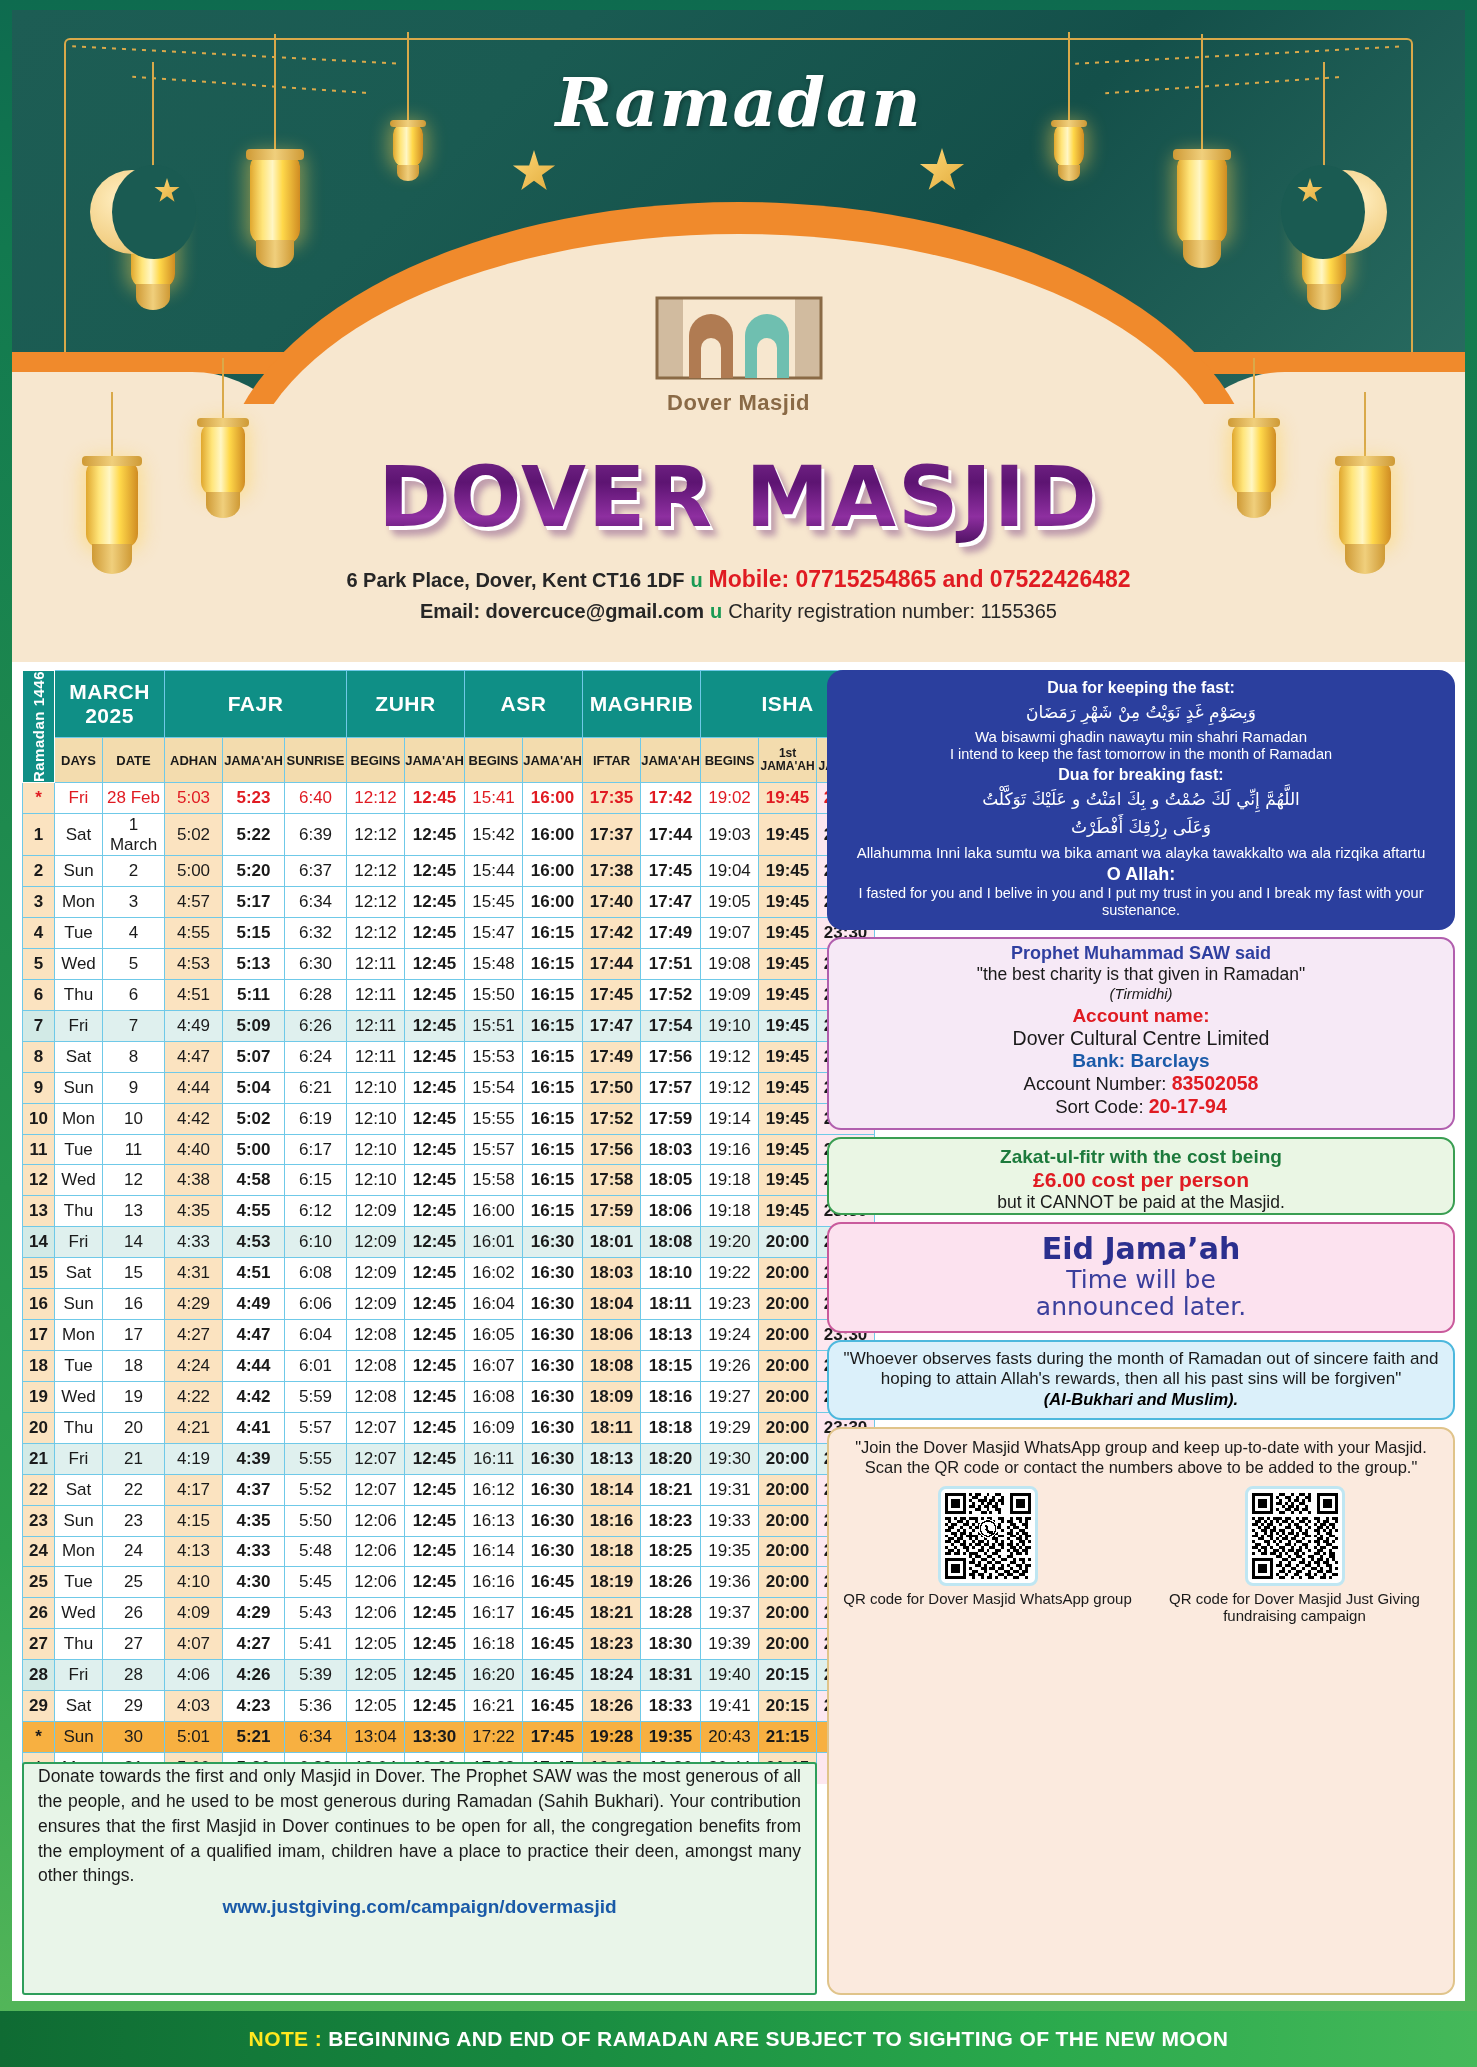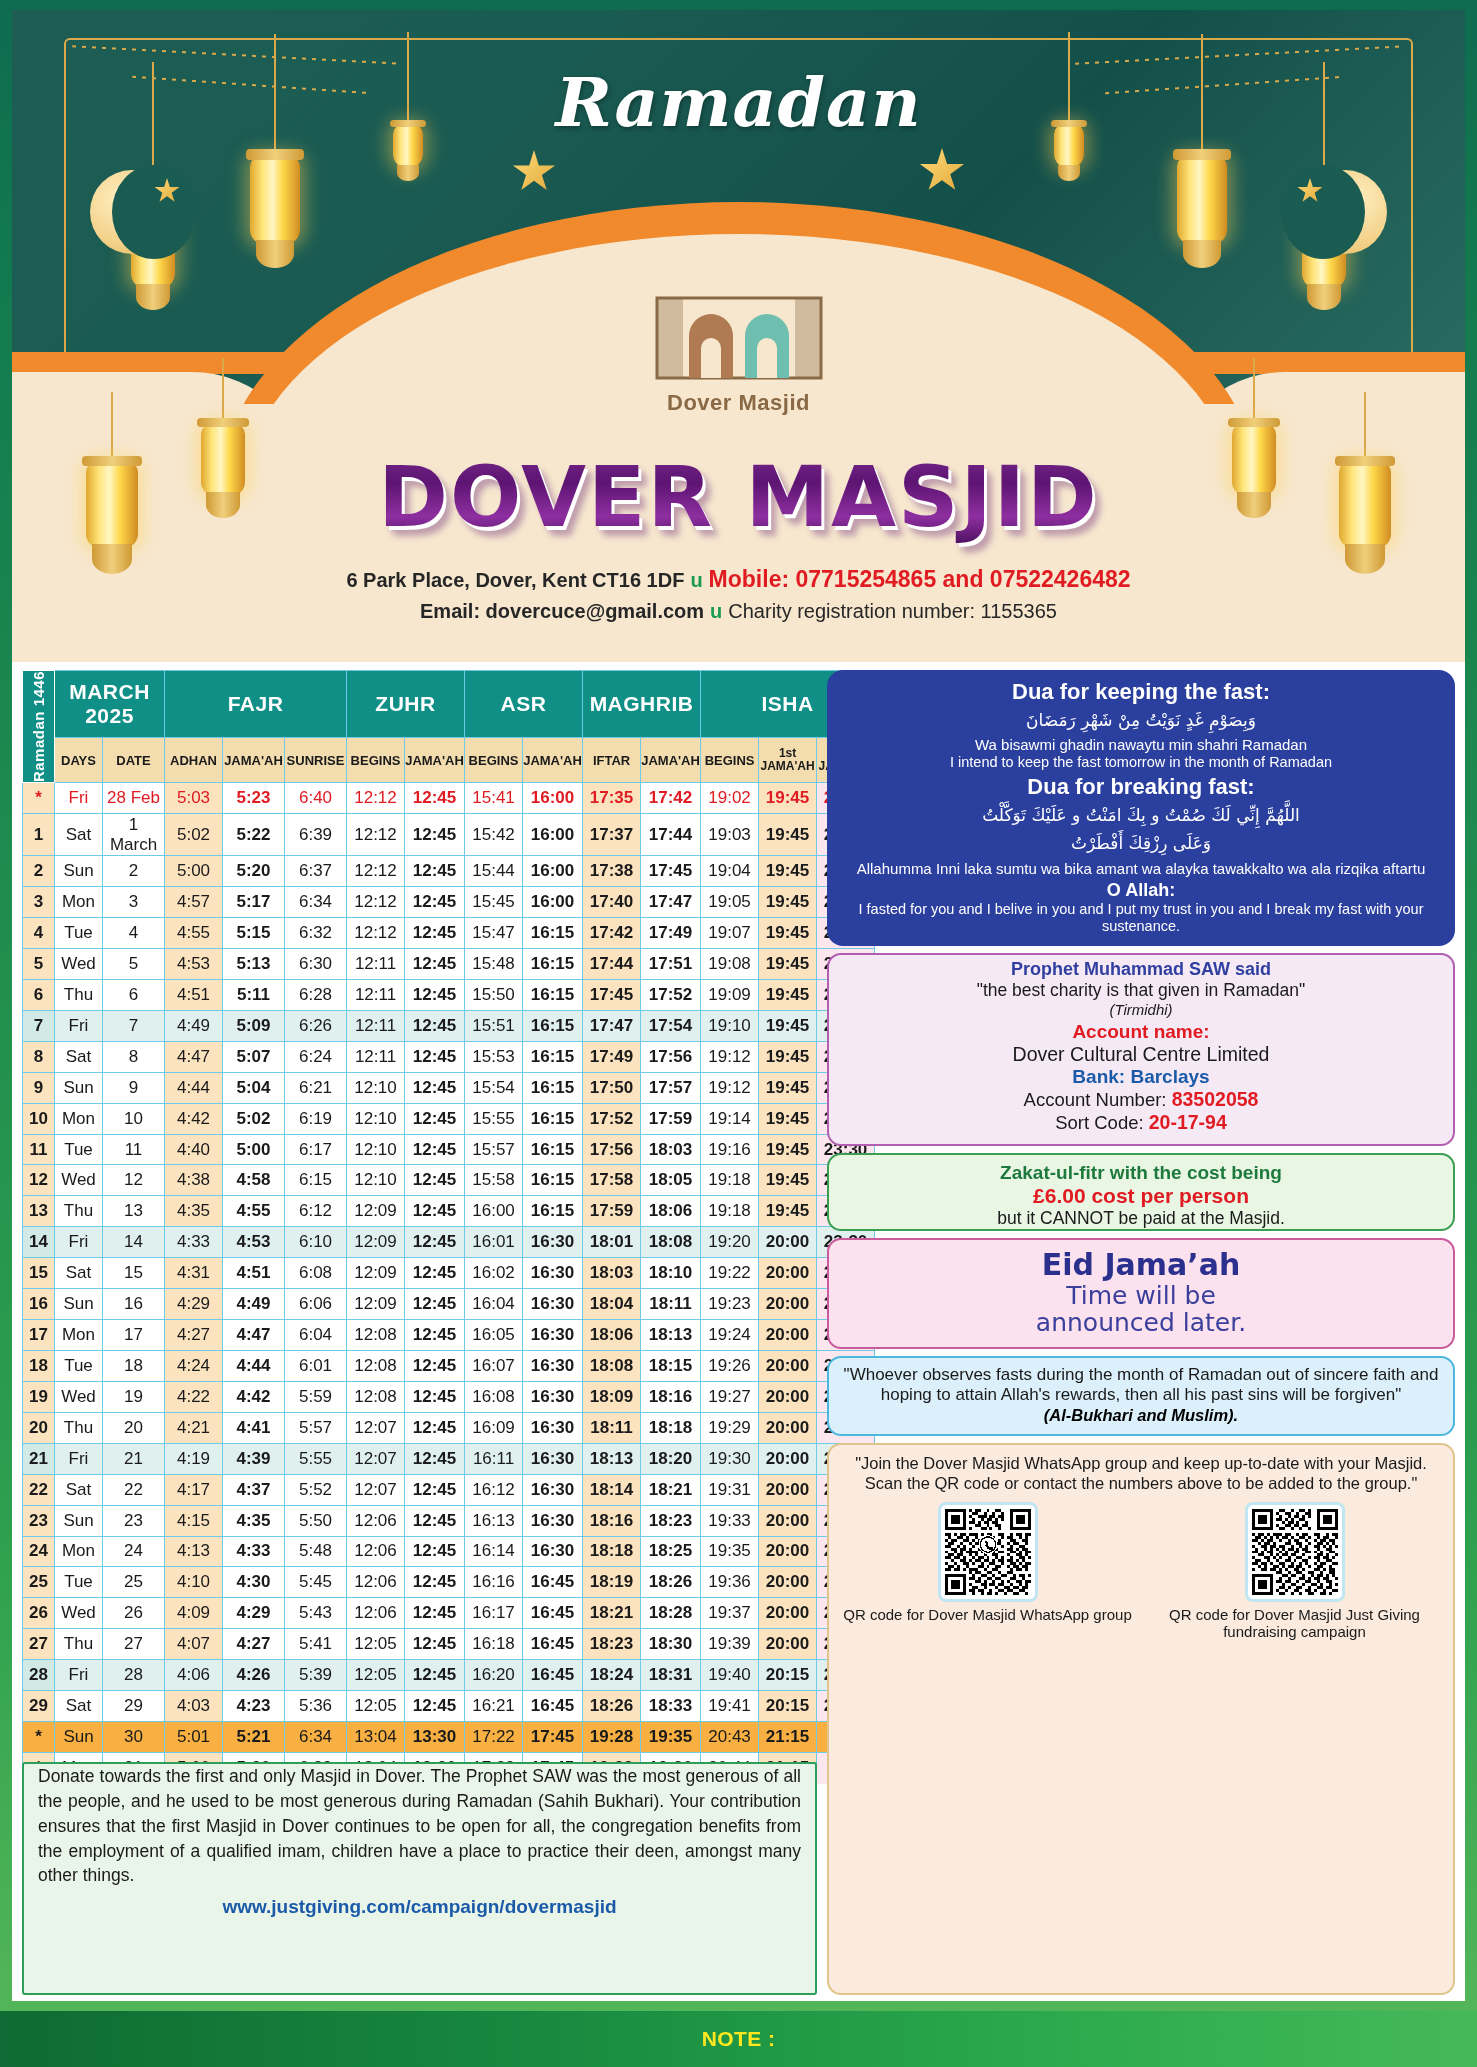--- a/index.html
+++ b/index.html
@@ -199,21 +199,21 @@
   .donate .url {
     text-align:center; margin-top:8px; color:#1a5aa8; font-weight:800; font-size:19px;
   }
 
   
   .panel { border-radius:14px; padding:8px 10px; }
   .p-dua {
     background:#2b3f9e; color:#ffffff; text-align:center;
     border-radius:16px; padding:9px 10px 10px;
   }
-  .p-dua .h { font-size:22px; font-weight:800; }
+  .p-dua .h { font-size:16px; font-weight:800; }
   .p-dua .ar { font-size:17px; direction:rtl; margin:3px 0 2px; font-family:"DejaVu Sans", sans-serif; line-height:1.5;}
   .p-dua .tr { font-size:15px; line-height:1.2; }
   .p-dua .en { font-size:14.5px; line-height:1.2;}
   .p-dua .oa { font-size:18px; font-weight:800; margin-top:2px;}
 
   .p-bank {
     background:#f6e9f6; border:2px solid #b15fae; text-align:center; padding:4px 8px 10px;
   }
   .p-bank .q1 { color:#2f3fa0; font-weight:800; font-size:18px;}
   .p-bank .q2 { color:#1a1a1a; font-size:17.5px;}
@@ -1513,15 +1513,16 @@
             <div class="qr-cap">QR code for Dover Masjid Just Giving fundraising campaign</div>
           </div>
         </div>
       </div>
 
     </div>
   </div>
 
   <div class="footer">
     <span class="nt">NOTE :</span>
+    <span class="tx">BEGINNING AND END OF RAMADAN ARE SUBJECT TO SIGHTING OF THE NEW MOON</span>
   </div>
 
 </div>
 
 </body></html>

